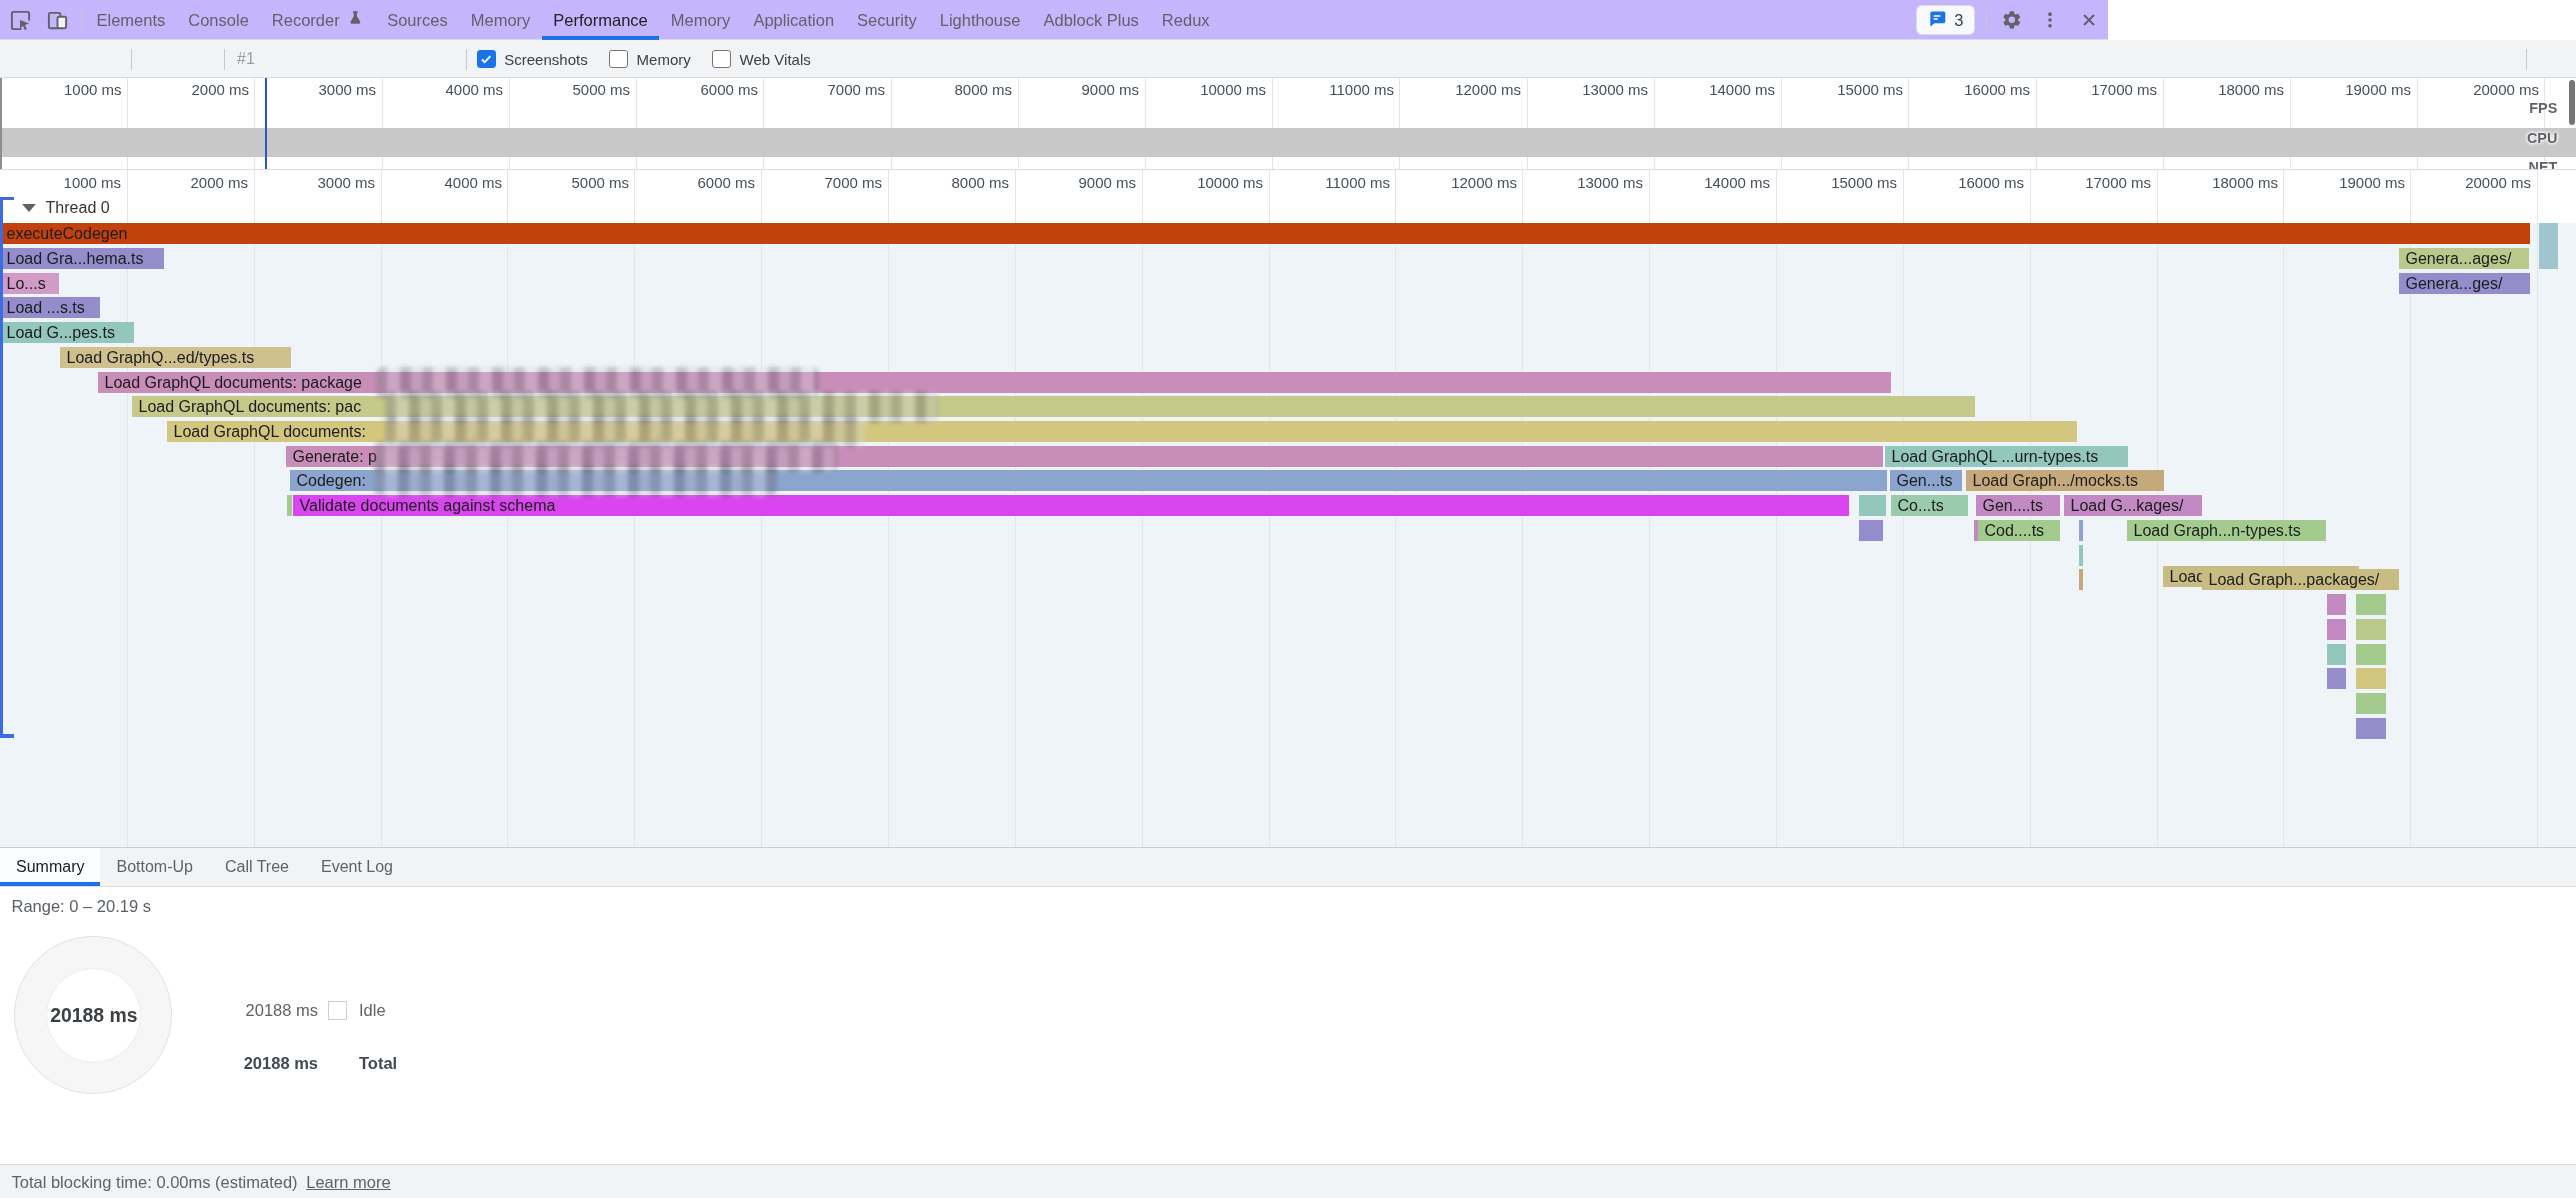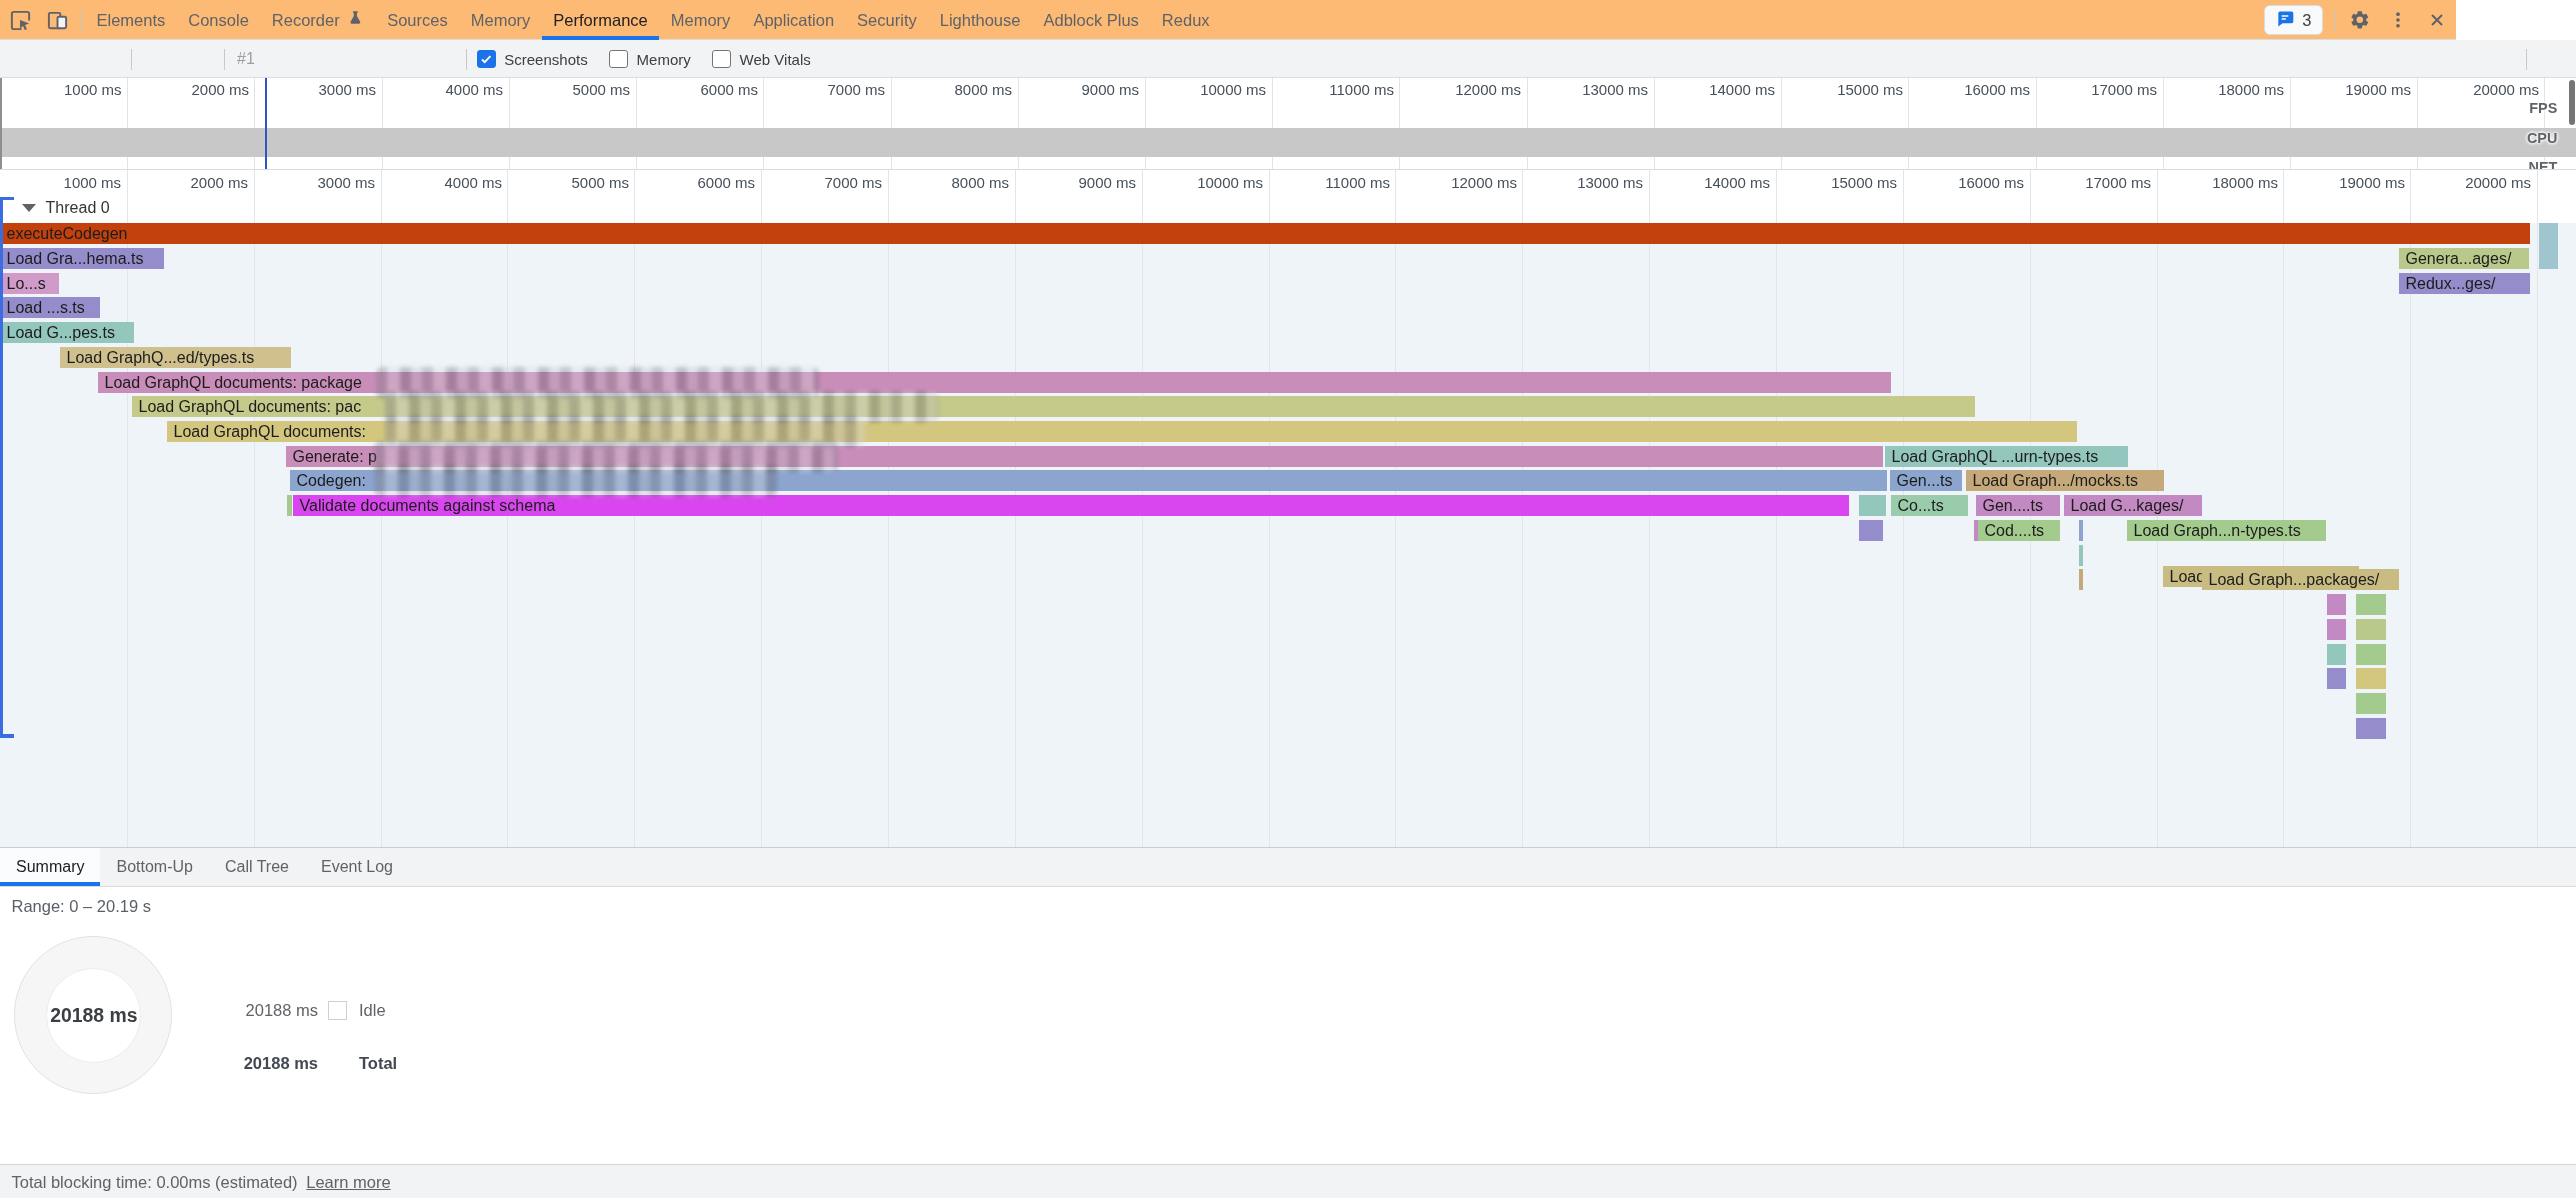--- a/index.html
+++ b/index.html
@@ -1,21 +1,21 @@
 <!DOCTYPE html>
 <html style="font-size:11.5px"><head>
 <meta charset="utf-8">
 <style>
   * { box-sizing: border-box; margin: 0; padding: 0; }
   html,body { width:2576px; height:1199px; overflow:hidden; }
   body { position:relative; background:#fff; font-family:"Liberation Sans", sans-serif; color:#202124; }
   .abs { position:absolute; }
 
   
-  #tabbar { position:absolute; left:0; top:0; width:2456px; height:40px; background:#fdba74; border-bottom:0.7px solid #dadce0;text-decoration:underline; }
+  #tabbar { position:absolute; left:0; top:0; width:2108px; height:40px; background:#c4b5fd; border-bottom:0.7px solid #dadce0;text-decoration:underline; }
   #tabbar-left { position:absolute; left:7.2px; top:0; height:40px; display:flex; align-items:center; gap:10px; }
   .ticon { width:27px; height:27px; display:flex; align-items:center; justify-content:center; }
   .vsep { width:0.7px; height:21.6px; background:#c6c9cc; }
   #devtools-tabs { position:absolute; left:85px; top:0; height:40px; display:flex; }
   .tab { position:relative; height:40px; display:flex; align-items:center; gap:5.8px; padding:0 11.5px; font-size:16.5px; color:#5f6368; white-space:nowrap; }
   .tab.active { color:#202124; }
   .tab-underline { position:absolute; left:0; right:0; bottom:0; height:3.6px; background:#1a73e8; }
   #tabbar-right { position:absolute; right:5.8px; top:0; height:40px; display:flex; align-items:center; gap:11.5px; }
   #chat-btn { display:flex; align-items:center; gap:7.2px; border:0.7px solid #dadce0; border-radius:5.8px; height:30px; padding:0 10px; background:#f8f9fa; }
   #chat-count { font-size:16.5px; color:#3c4043; }
@@ -343,21 +343,21 @@
       <div class="bar" style="left: 0px; top: 78px; width: 164px; background: rgb(149, 141, 203);">
         <span>Load Gra...hema.ts</span>
       </div>
       <div class="bar center" style="left: 2399px; top: 78px; width: 130px; background: rgb(184, 201, 139);">
         <span>Genera...ages/</span>
       </div>
       <div class="bar" style="left: 0px; top: 103px; width: 59px; background: rgb(208, 155, 200);">
         <span>Lo...s</span>
       </div>
       <div class="bar center" style="left: 2399px; top: 103px; width: 131px; background: rgb(149, 141, 203);">
-        <span>Redux...ges/</span>
+        <span>Genera...ges/</span>
       </div>
       <div class="bar" style="left: 0px; top: 127px; width: 100px; background: rgb(149, 141, 203);">
         <span>Load ...s.ts</span>
       </div>
       <div class="bar" style="left: 0px; top: 152px; width: 134px; background: rgb(147, 198, 189);">
         <span>Load G...pes.ts</span>
       </div>
       <div class="bar center" style="left: 60px; top: 177px; width: 231px; background: rgb(207, 192, 141);">
         <span>Load GraphQ...ed/types.ts</span>
       </div>

